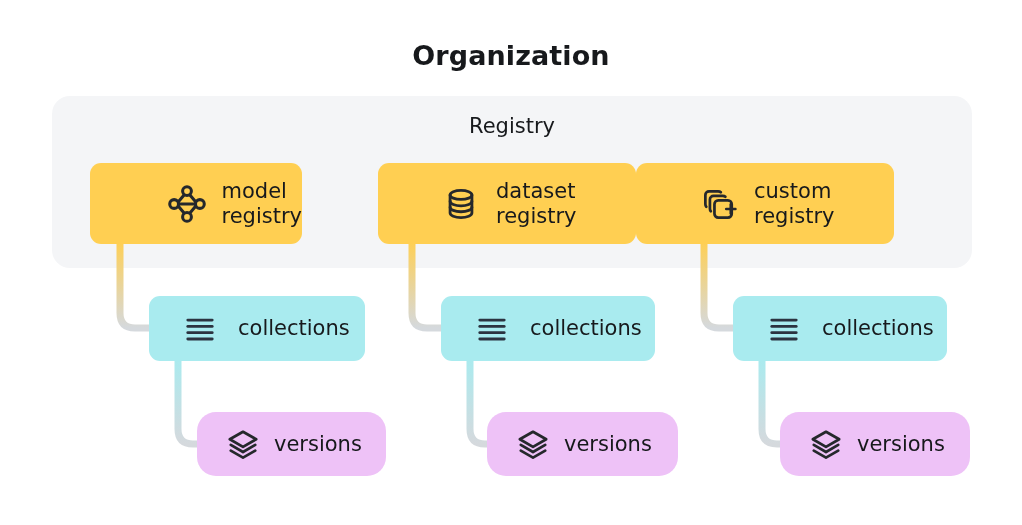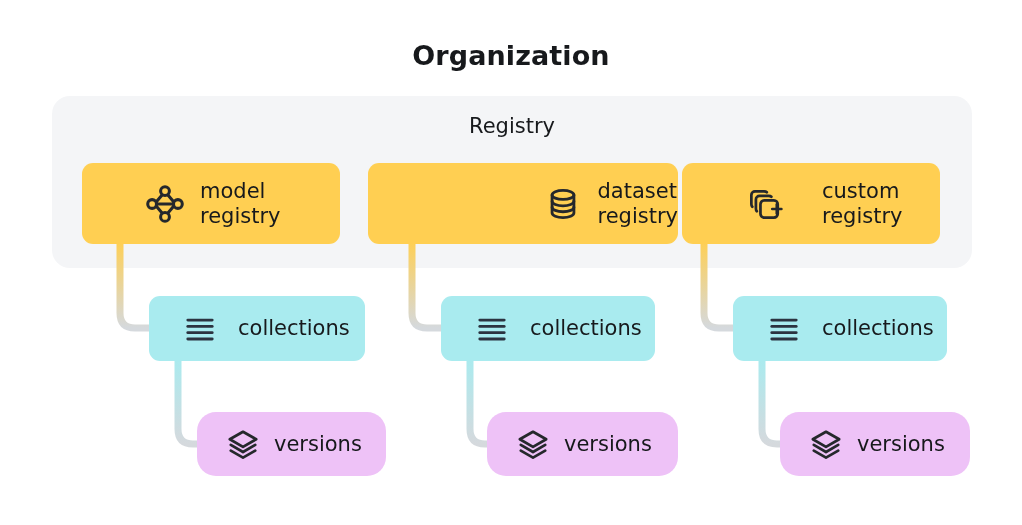--- a/index.html
+++ b/index.html
@@ -70,23 +70,23 @@
   
   .card {
     top: 163px;
     height: 81px;
     background: #ffcf52;
     border-radius: 11px;
     padding-left: 62px;
   }
   .card .icon { width: 42px; height: 42px; margin-right: 14px; }
   .card .label { font-size: 21px; }
-  #card-model   { left: 82px;  width: 258px; }
-  #card-dataset { left: 368px; width: 310px; justify-content: flex-end; }
-  #card-custom  { left: 682px; width: 258px; gap: 22px; }
+  #card-model   { left: 90px;  width: 212px; justify-content: flex-end; }
+  #card-dataset { left: 378px; width: 258px; }
+  #card-custom  { left: 636px; width: 258px; }
 
   
   .collections {
     top: 296px;
     height: 65px;
     background: #a9ebef;
     border-radius: 11px;
     padding-left: 36px;
     gap: 6px;
   }

